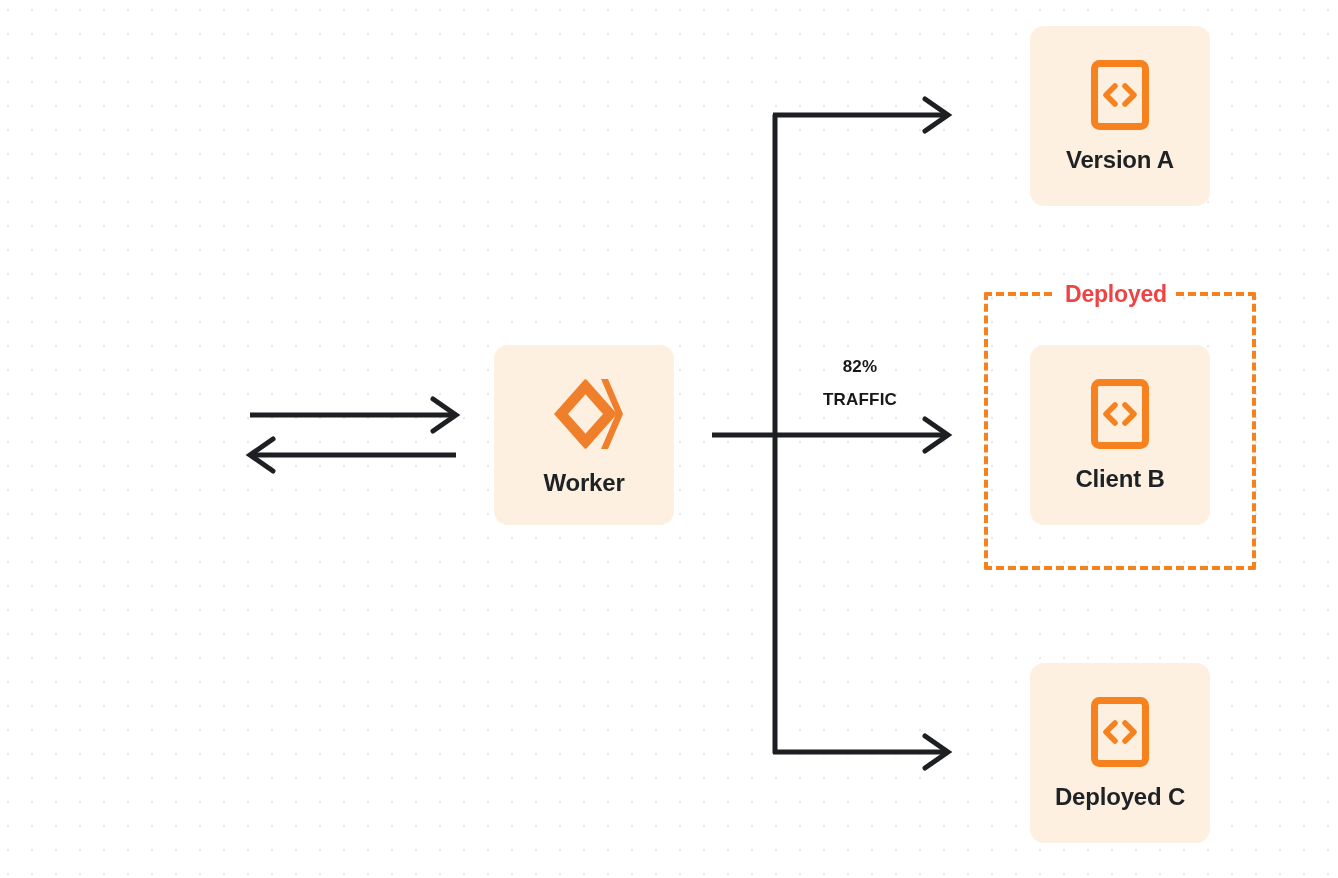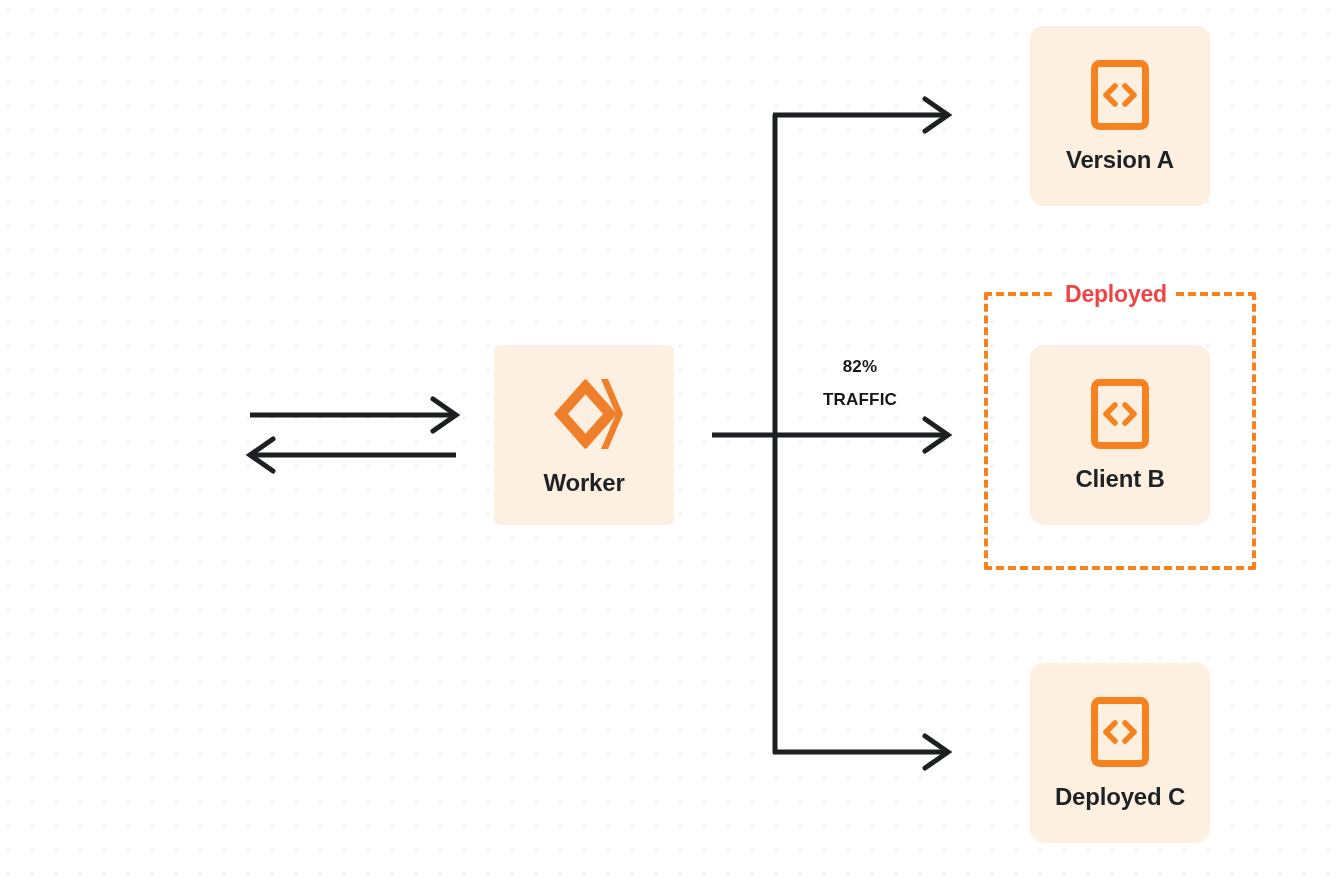--- a/index.html
+++ b/index.html
@@ -50,21 +50,21 @@
     color: #1f2225;
     letter-spacing: -0.1px;
   }
 
   .node-worker {
     left: 494px;
     top: 345px;
     width: 180px;
     height: 180px;
     background: #fdf0e0;
-    border-radius: 6px;
+    border-radius: 14px;
   }
 
   .node-version {
     width: 180px;
     height: 180px;
     background: #fdf0e0;
     border-radius: 14px;
     left: 1030px;
   }
   .node-version-a { top: 26px; }

